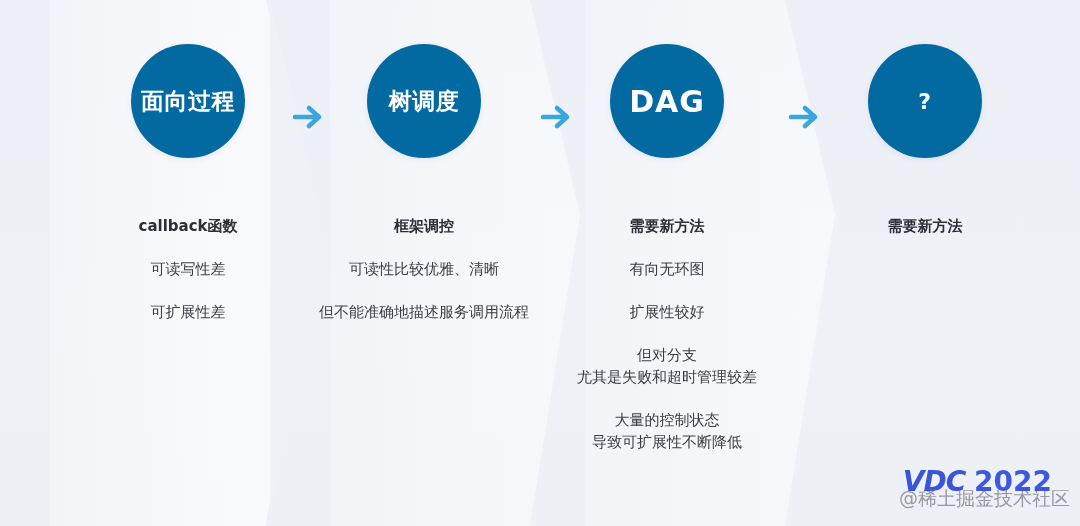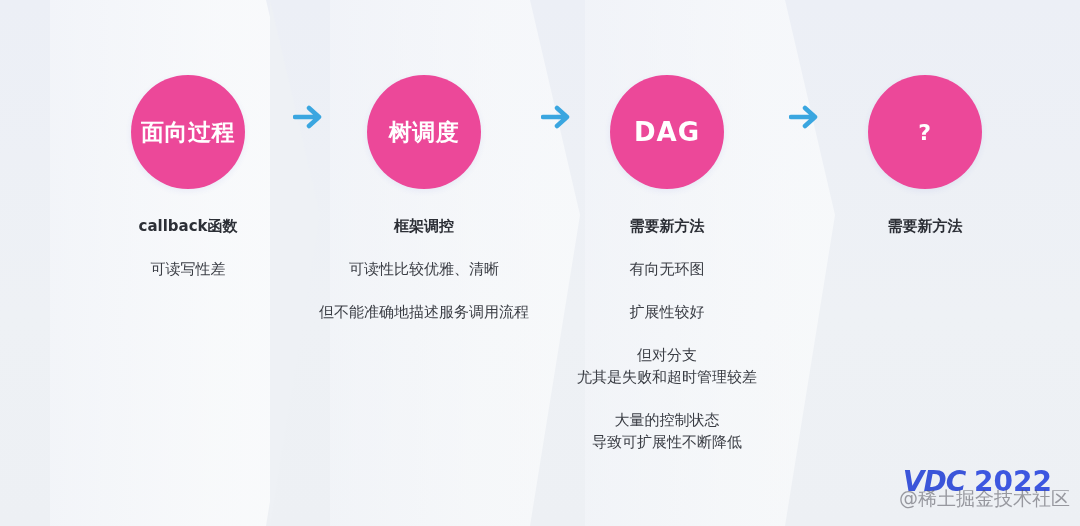--- a/index.html
+++ b/index.html
@@ -8,29 +8,29 @@
       background: linear-gradient(180deg, #eceff6 0%, #eef1f5 60%, #edf0f4 100%);
       font-family: "DejaVu Sans", "Liberation Sans", sans-serif;
     }
     .panels { position: absolute; inset: 0; }
     .panels svg { position: absolute; left: 0; top: 0; }
     .stage {
       position: absolute; top: 0; height: 526px;
       display: flex; flex-direction: column; align-items: center;
     }
     .circle {
-      position: absolute; top: 75px;
+      position: absolute; top: 44px;
       width: 114px; height: 114px; border-radius: 50%;
-      background: #ec4899;
+      background: #0369a1;
       display: flex; align-items: center; justify-content: center;
       color: #ffffff; font-weight: bold; font-size: 23px; letter-spacing: 0.5px;
       box-shadow: 0 2px 6px rgba(60,80,200,0.08);
       text-align: right;
     }
-    .circle.latin { font-size: 26px; letter-spacing: 1px; }
+    .circle.latin { font-size: 30px; letter-spacing: 1px; }
     .circle.q { font-size: 22px; }
     .lines {
       position: absolute; top: 214px; width: 300px; left: 50%; margin-left: -150px;
       text-align: center; color: #3a3d44; font-size: 15px;
     }
     .lines .title { font-weight: bold; color: #2c2f36; height: 24px; line-height: 24px; margin-bottom: 20px; }
     .lines .item { line-height: 22px; margin-bottom: 21px; }
     .arrow { position: absolute; top: 104px; width: 30px; height: 26px; }
     .logo {
       position: absolute; right: 28px; bottom: 28px;
@@ -62,20 +62,21 @@
   </svg>
 </div>
 
 <div class="stage" style="left:131px; width:114px;">
   <div class="circle">
     <span>面向过程</span>
   </div>
   <div class="lines">
     <div class="title">callback函数</div>
     <div class="item">可读写性差</div>
+    <div class="item">可扩展性差</div>
   </div>
 </div>
 
 <svg class="arrow" style="left:293px;" viewBox="0 0 30 26">
   <path d="M2 13 H25 M16 4 L26 13 L16 22" stroke="#3aa6e0" stroke-width="4.5" fill="none" stroke-linecap="round" stroke-linejoin="round"></path>
 </svg>
 
 <div class="stage" style="left:367px; width:114px;">
   <div class="circle">
     <span>树调度</span>

